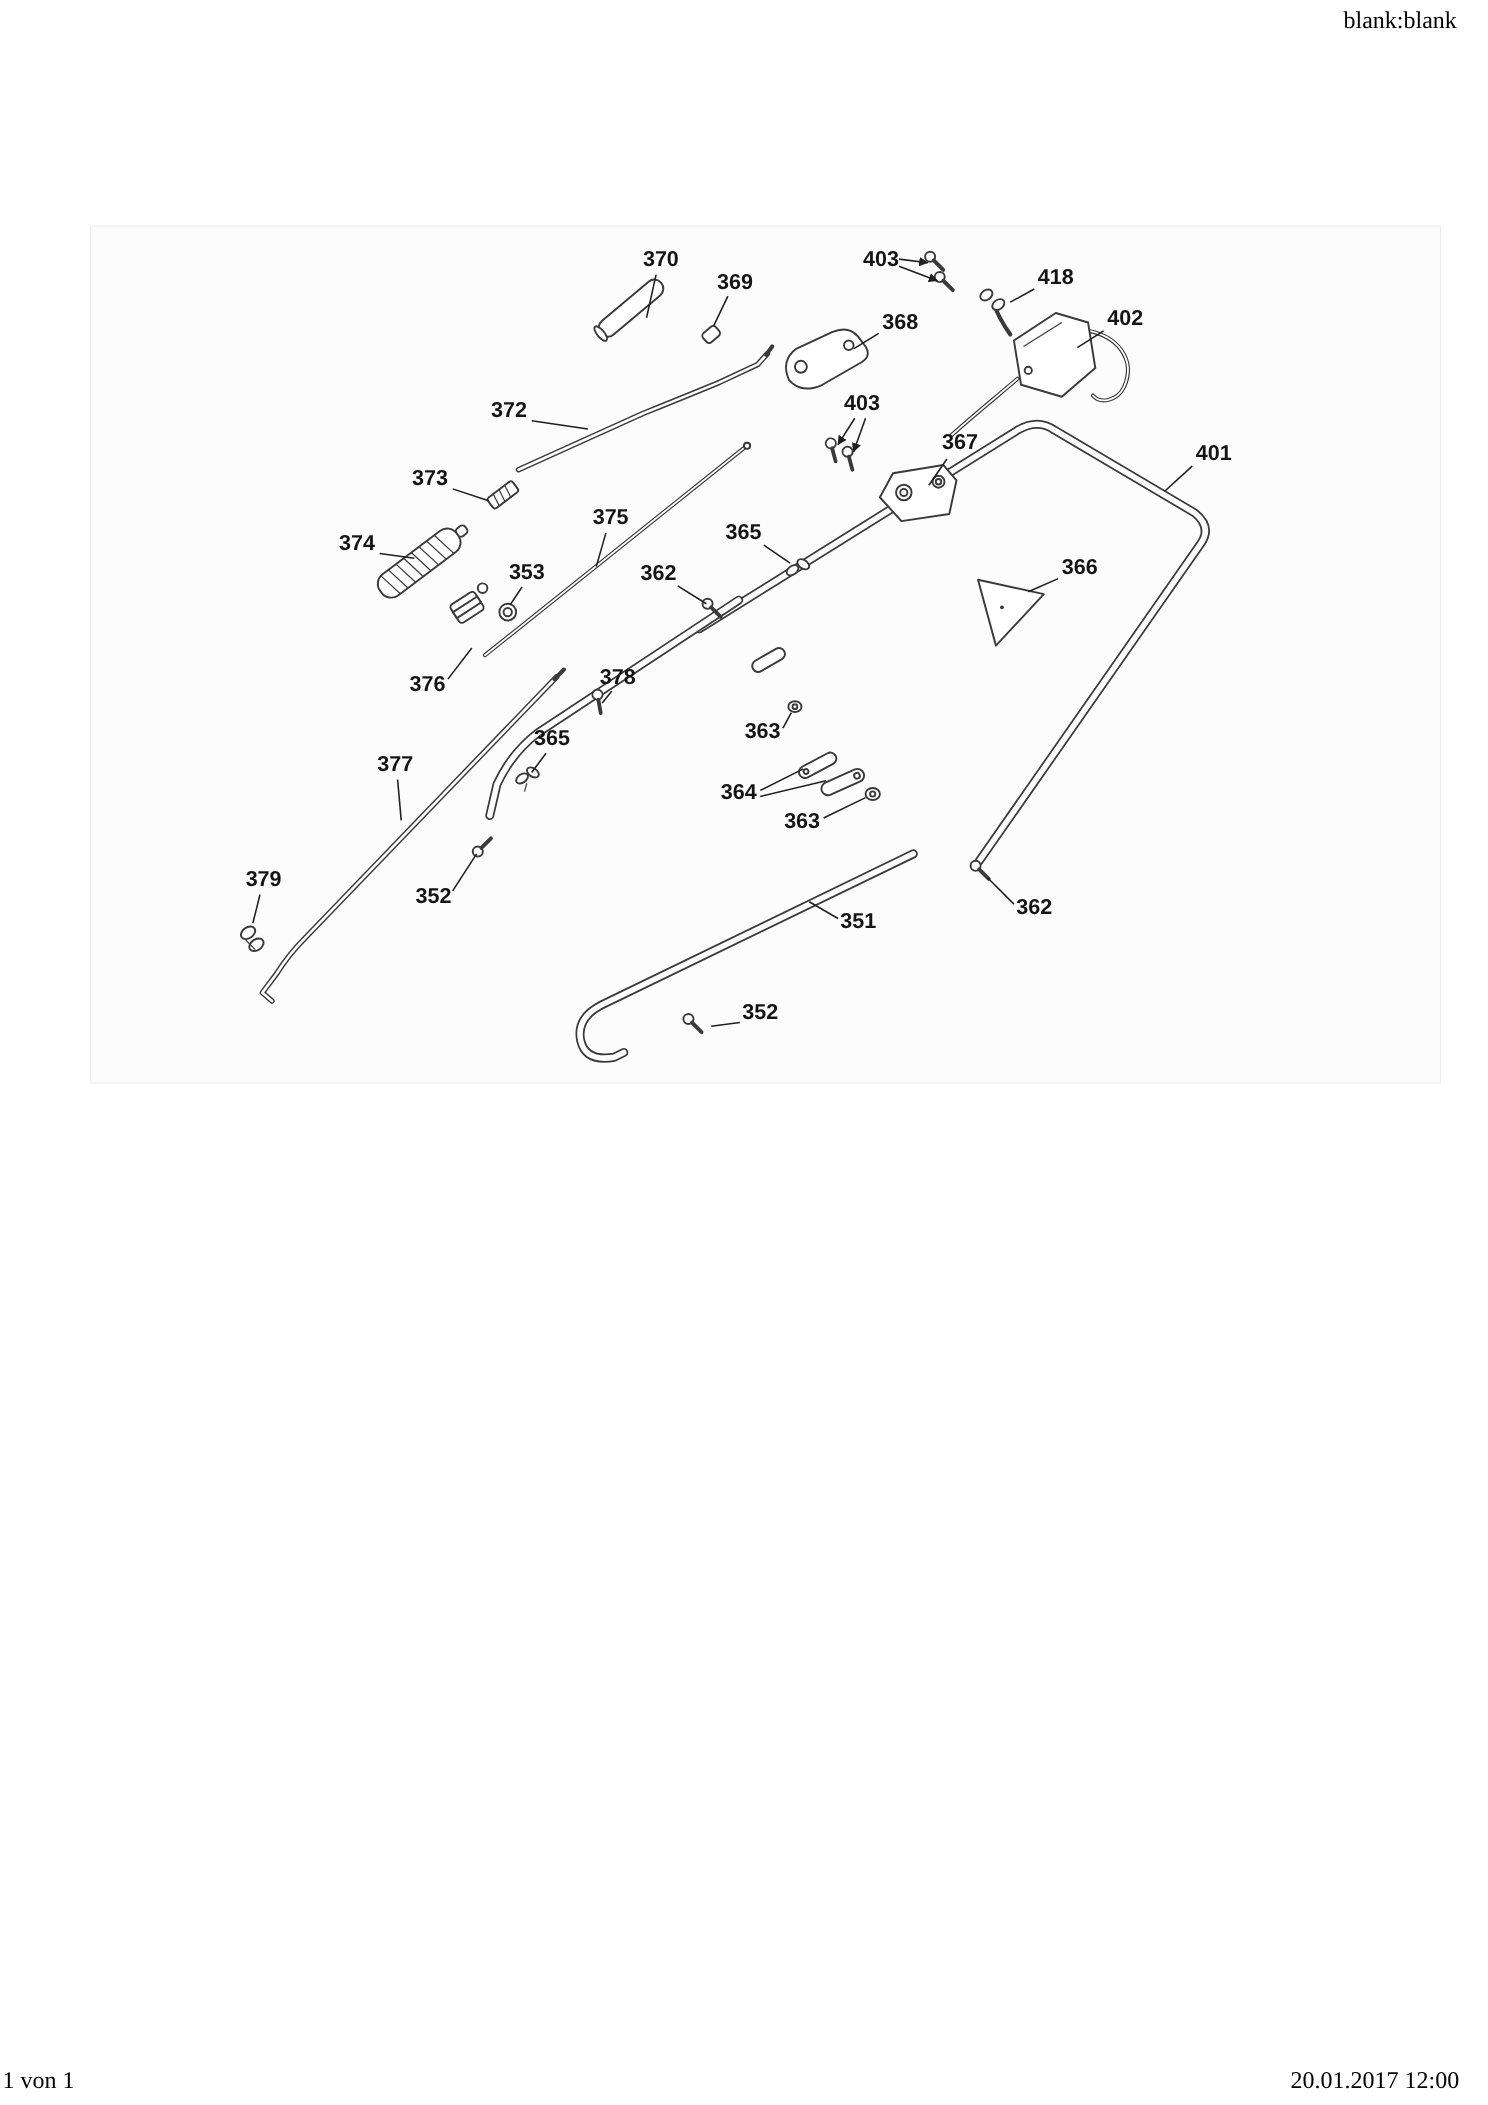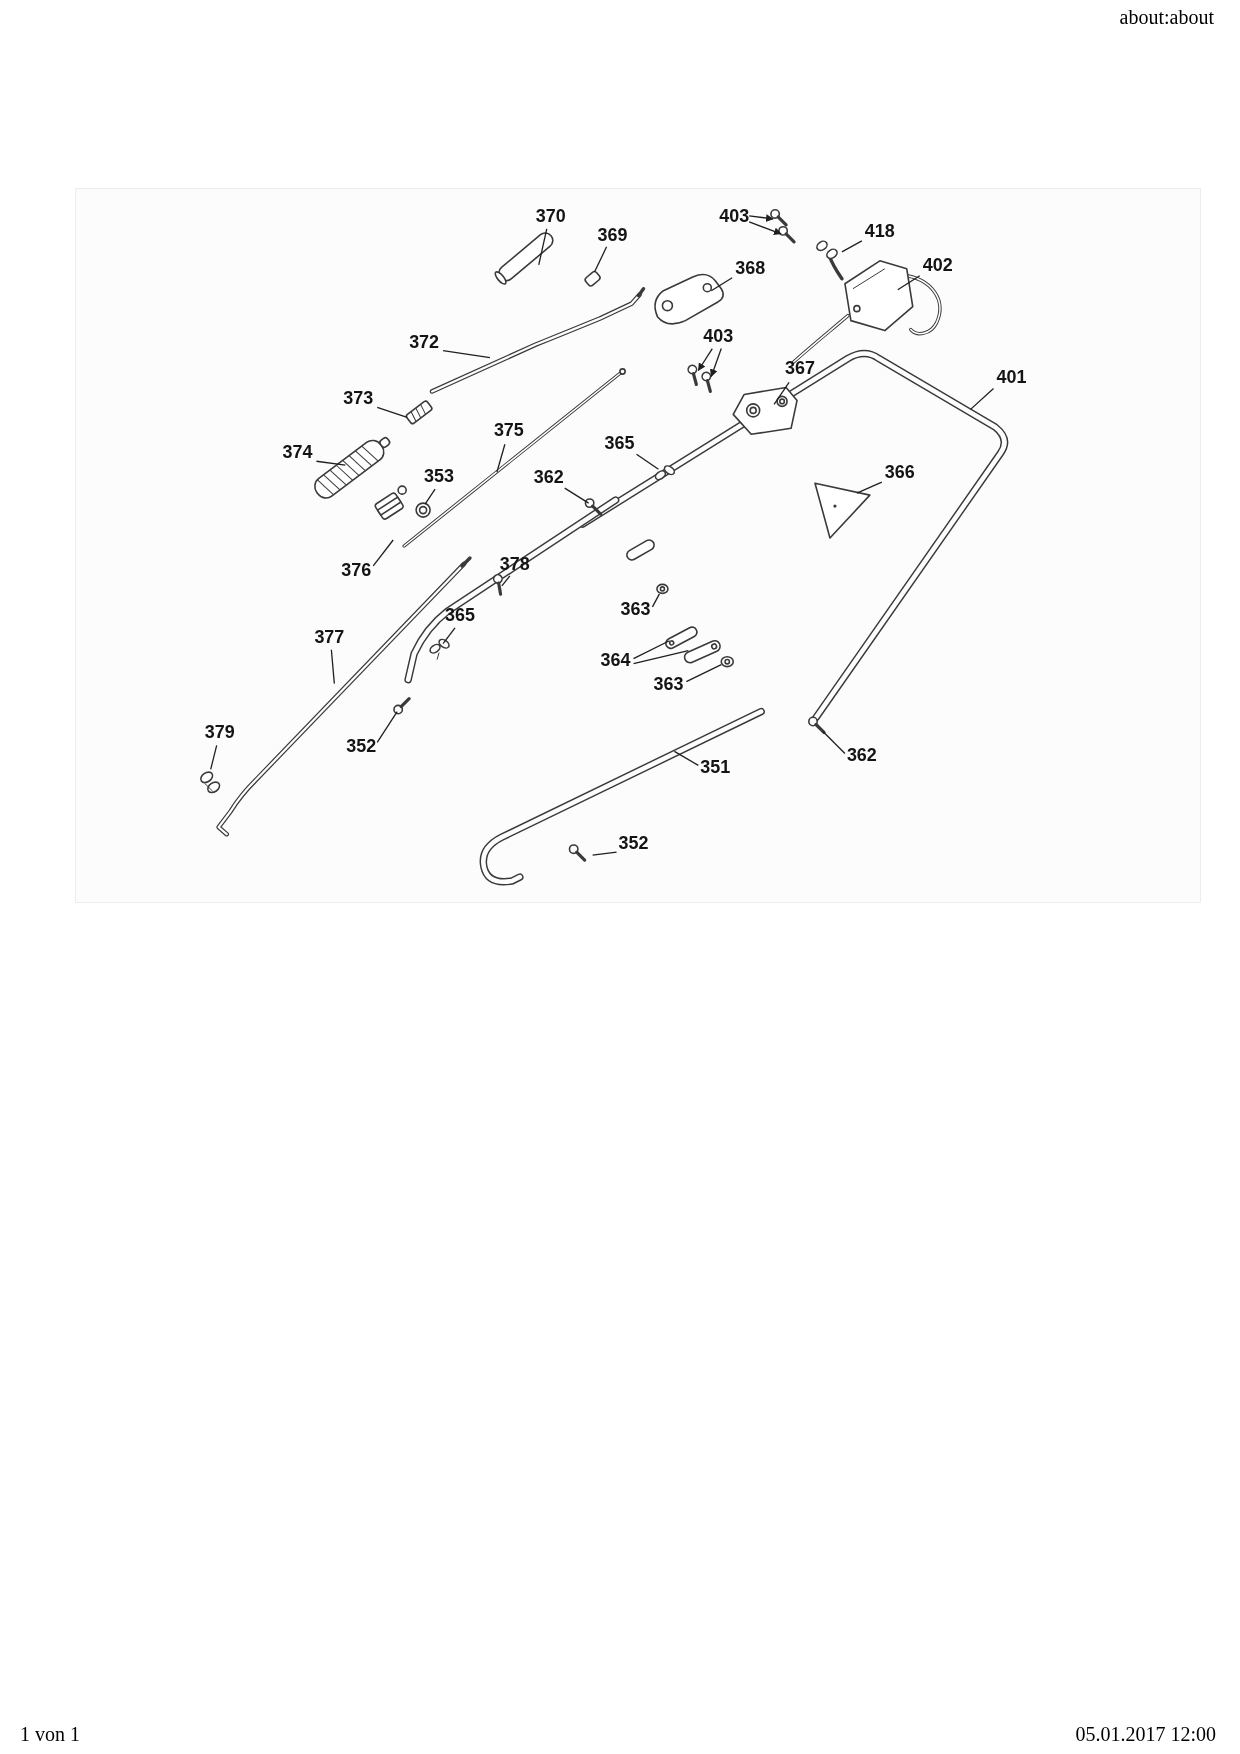--- a/index.html
+++ b/index.html
@@ -1,21 +1,21 @@
 <!DOCTYPE html>
 <html><head>
 <meta charset="utf-8">
 <style>
   html,body{margin:0;padding:0;}
   body{
     width:1240px;height:1754px;position:relative;background:#ffffff;
     font-family:"Liberation Serif", serif;color:#000;overflow:hidden;
   }
   .hdr{position:absolute;top:6px;right:26px;font-size:20px;}
-  .ftr-l{position:absolute;bottom:8px;left:20px;font-size:20px;}
+  .ftr-l{position:absolute;bottom:8px;left:2px;font-size:20px;}
   .ftr-r{position:absolute;bottom:8px;right:24px;font-size:20px;}
   .diagram{
     position:absolute;left:75px;top:188px;width:1126px;height:715px;
     background:#fcfcfc;border:1px solid #ededed;box-sizing:border-box;
   }
   .diagram svg{width:100%;height:100%;display:block;}
 
   .tube-o{fill:none;stroke:#3a3a3a;stroke-width:7.5;stroke-linecap:round;stroke-linejoin:round;}
   .tube-i{fill:none;stroke:#fdfdfd;stroke-width:4.6;stroke-linecap:round;stroke-linejoin:round;}
   .rod-o{fill:none;stroke:#3a3a3a;stroke-width:4.6;stroke-linecap:round;stroke-linejoin:round;}
@@ -23,21 +23,21 @@
   .thin-o{fill:none;stroke:#3a3a3a;stroke-width:3.4;stroke-linecap:round;}
   .thin-i{fill:none;stroke:#fdfdfd;stroke-width:1.5;stroke-linecap:round;}
   .part{fill:#ffffff;stroke:#3a3a3a;stroke-width:1.6;stroke-linejoin:round;}
   .hatch{stroke:#3a3a3a;stroke-width:1;}
   .leader{stroke:#1f1f1f;stroke-width:1.3;}
   .part-label{font:bold 18px "Liberation Sans", sans-serif;fill:#141414;text-anchor:middle;}
 </style>
 </head>
 <body>
 
-<div class="hdr">about:about</div>
+<div class="hdr">blank:blank</div>
 
 <div class="diagram">
   <svg viewBox="0 0 985 715" xmlns="http://www.w3.org/2000/svg">
     <defs>
       <marker id="arrowhead" markerWidth="8" markerHeight="8" refX="5.5" refY="3" orient="auto">
         <path d="M0,0 L6,3 L0,6 Z" fill="#1f1f1f"></path>
       </marker>
       <g id="screw">
         <circle cx="0" cy="0" r="4.2" fill="#fff" stroke="#3a3a3a" stroke-width="1.6"></circle>
         <line x1="3" y1="3" x2="11" y2="11" stroke="#3a3a3a" stroke-width="3.2" stroke-linecap="round"></line>
@@ -261,13 +261,13 @@
         <text x="570" y="586" class="part-label">351</text>
         <line x1="700" y1="566" x2="678" y2="544" class="leader"></line>
         <text x="717" y="574" class="part-label">362</text>
         <line x1="471" y1="665" x2="447" y2="668" class="leader"></line>
         <text x="488" y="662" class="part-label">352</text>
       </g>
   </svg>
 </div>
 
 <div class="ftr-l">1 von 1</div>
-<div class="ftr-r">05.01.2017 12:00</div>
+<div class="ftr-r">20.01.2017 12:00</div>
 
 </body></html>

